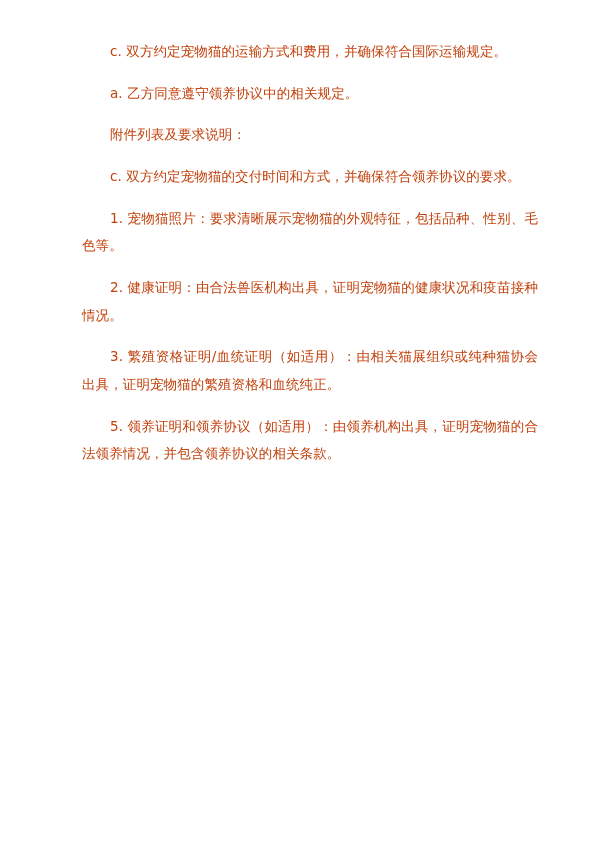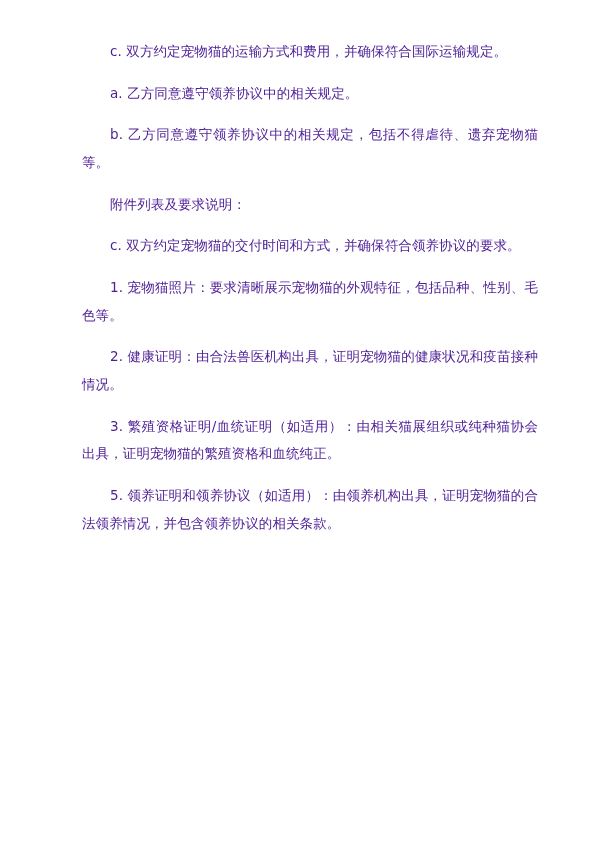--- a/index.html
+++ b/index.html
@@ -29,39 +29,38 @@
     margin: 0 0 42px 6px;
     line-height: 1.4;
   }
   .body-block {
     display: flex;
     flex-direction: column;
   }
   .para {
     font-size: 13.5px;
     line-height: 2.05;
-    color: #4c1d95;
+    color: #c2410c;
     margin: 0 0 14px 0;
     text-indent: 28px;
     text-align: justify;
     letter-spacing: 0.1px;
     word-break: break-all;
   }
   .para:last-child {
     margin-bottom: 0;
   }
 </style>
 </head>
 <body>
 
 <div class="page">
   <div class="body-block">
     <p class="para">c. 双方约定宠物猫的运输方式和费用，并确保符合国际运输规定。</p>
     <p class="para">a. 乙方同意遵守领养协议中的相关规定。</p>
-    <p class="para">b. 乙方同意遵守领养协议中的相关规定，包括不得虐待、遗弃宠物猫等。</p>
     <p class="para">附件列表及要求说明：</p>
     <p class="para">c. 双方约定宠物猫的交付时间和方式，并确保符合领养协议的要求。</p>
     <p class="para">1. 宠物猫照片：要求清晰展示宠物猫的外观特征，包括品种、性别、毛色等。</p>
     <p class="para">2. 健康证明：由合法兽医机构出具，证明宠物猫的健康状况和疫苗接种情况。</p>
     <p class="para">3. 繁殖资格证明/血统证明（如适用）：由相关猫展组织或纯种猫协会出具，证明宠物猫的繁殖资格和血统纯正。</p>
     <p class="para">5. 领养证明和领养协议（如适用）：由领养机构出具，证明宠物猫的合法领养情况，并包含领养协议的相关条款。</p>
   </div>
 </div>
 
 </body></html>

